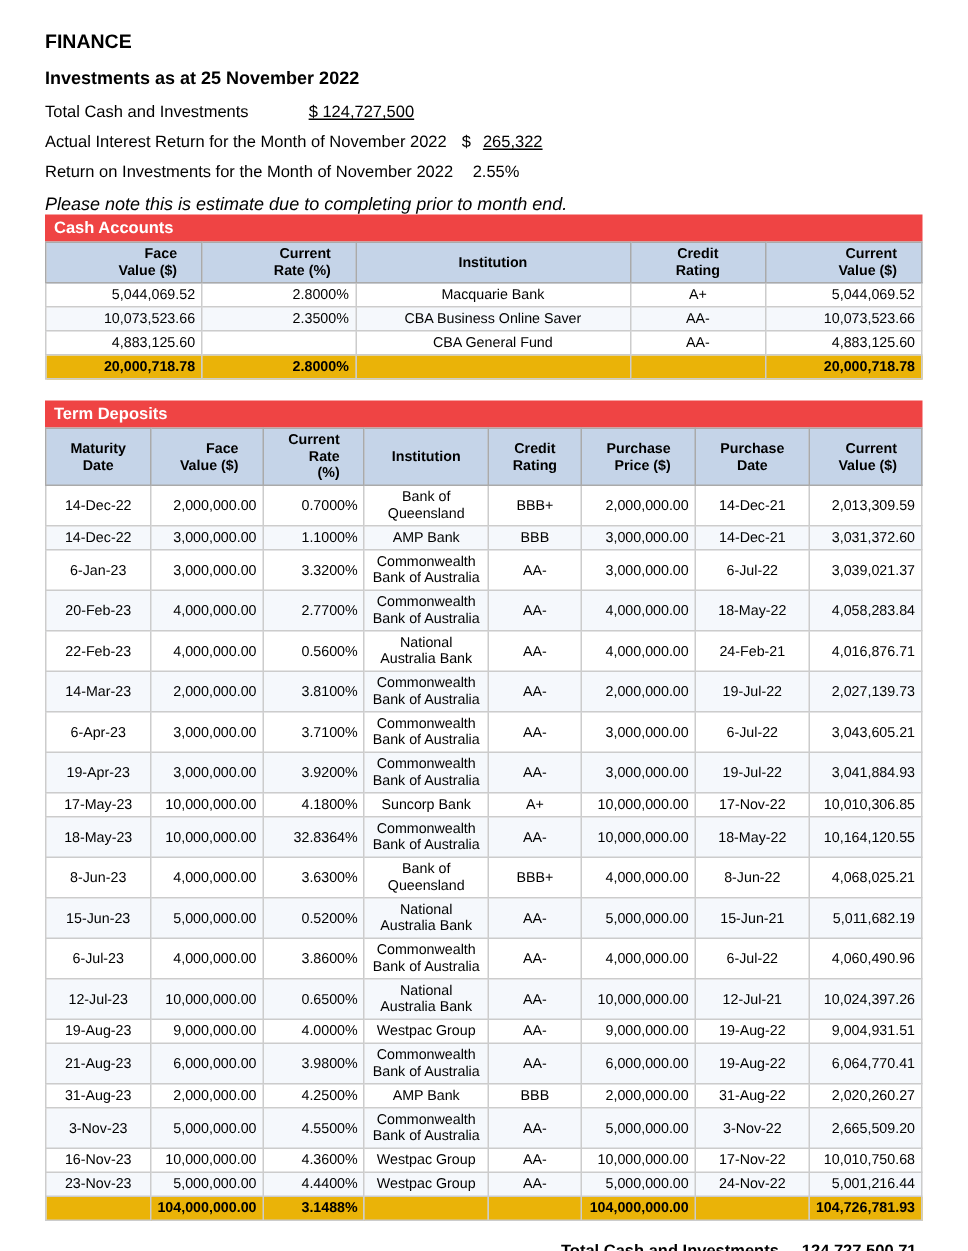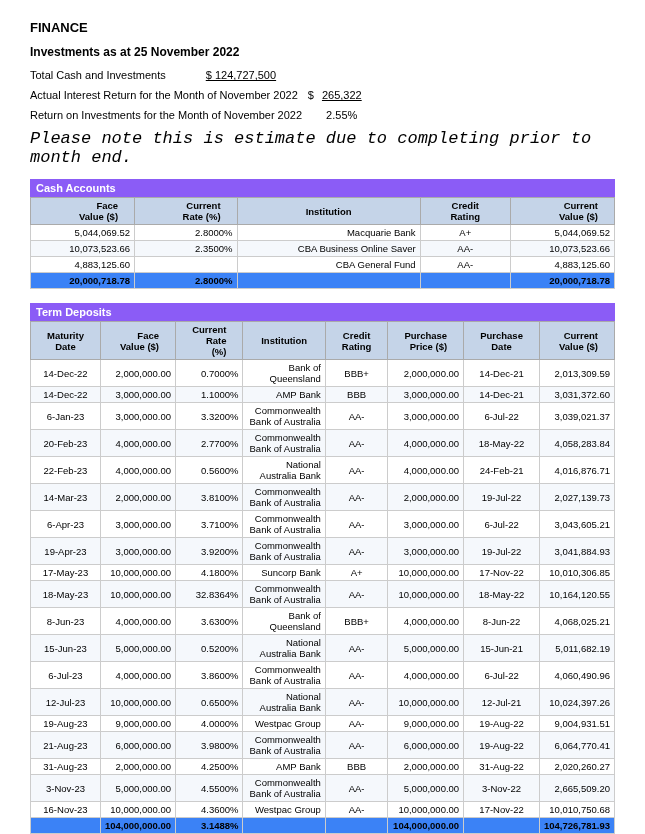--- a/index.html
+++ b/index.html
@@ -24,29 +24,27 @@
     }
     .info-row {
       display: flex;
       align-items: baseline;
       margin-bottom: 8px;
       font-size: 11px;
     }
     .info-label { flex: 0 0 auto; }
     .info-value { margin-left: 10px; font-weight: normal; text-decoration: underline; }
     .note-text {
-      font-size: 17px;
-      margin-bottom: 12px;
+      font-size: 12px;
       font-style: italic;
-      font-family: Liberation Mono, monospace;
     }
 
     
     .table-header-bar {
-      background: #8b5cf6;
+      background: #ef4444;
       color: #fff;
       font-weight: bold;
       font-size: 11px;
       padding: 3px 6px;
     }
     table {
       width: 100%;
       border-collapse: collapse;
       font-size: 9.5px;
     }
@@ -56,25 +54,25 @@
       padding: 2px 16px;
       text-align: right;
       font-weight: bold;
     }
     table thead tr th.center { text-align: center; }
     table tbody tr td {
       border: 1px solid #ccc;
       padding: 2px 4px;
       text-align: right;
     }
-    table tbody tr td.left { text-align: right; }
+    table tbody tr td.left { text-align: center; }
     table tbody tr td.center { text-align: center; }
     table tbody tr.total-row td {
       font-weight: bold;
-      background: #3b82f6;
+      background: #eab308;
     }
     table tbody tr:nth-child(even) {
       background: #f5f8fc;
     }
     table tbody tr.total-row {
       background: #e0e8f0 !important;
     }
 
     .cash-section { margin-bottom: 14px; }
     .term-section { margin-bottom: 14px; }
@@ -98,21 +96,21 @@
   <span class="info-label">Total Cash and Investments</span>
   <span class="info-value" style="margin-left:40px;">$ 124,727,500</span>
 </div>
 <div class="info-row">
   <span class="info-label">Actual Interest Return for the Month of November 2022</span>
   <span style="margin-left:10px;">$</span>
   <span style="margin-left:8px;text-decoration:underline;">265,322</span>
 </div>
 <div class="info-row">
   <span class="info-label">Return on Investments for the Month of November 2022</span>
-  <span style="margin-left:24px;">2.55%</span>
+  <span style="margin-left:13px;">2.55%</span>
 </div>
 <div class="note-text">Please note this is estimate due to completing prior to month end.</div>
 
 <div class="cash-section">
   <div class="table-header-bar">Cash Accounts</div>
   <table>
     <thead>
       <tr>
         <th class="right">Face<br>Value ($)</th>
         <th class="right">Current<br>Rate (%)</th>
@@ -353,20 +351,30 @@
         <tr>
     <td class="center">16-Nov-23</td>
     <td>10,000,000.00</td>
     <td>4.3600%</td>
     <td class="left">Westpac Group</td>
     <td class="center">AA-</td>
     <td>10,000,000.00</td>
     <td class="center">17-Nov-22</td>
     <td>10,010,750.68</td>
   </tr>
+        <tr>
+    <td class="center">23-Nov-23</td>
+    <td>5,000,000.00</td>
+    <td>4.4400%</td>
+    <td class="left">Westpac Group</td>
+    <td class="center">AA-</td>
+    <td>5,000,000.00</td>
+    <td class="center">24-Nov-22</td>
+    <td>5,001,216.44</td>
+  </tr>
         <tr class="total-row">
   <td class="center"></td>
   <td>104,000,000.00</td>
   <td>3.1488%</td>
   <td class="left"></td>
   <td class="center"></td>
   <td>104,000,000.00</td>
   <td class="center"></td>
   <td>104,726,781.93</td>
 </tr>

